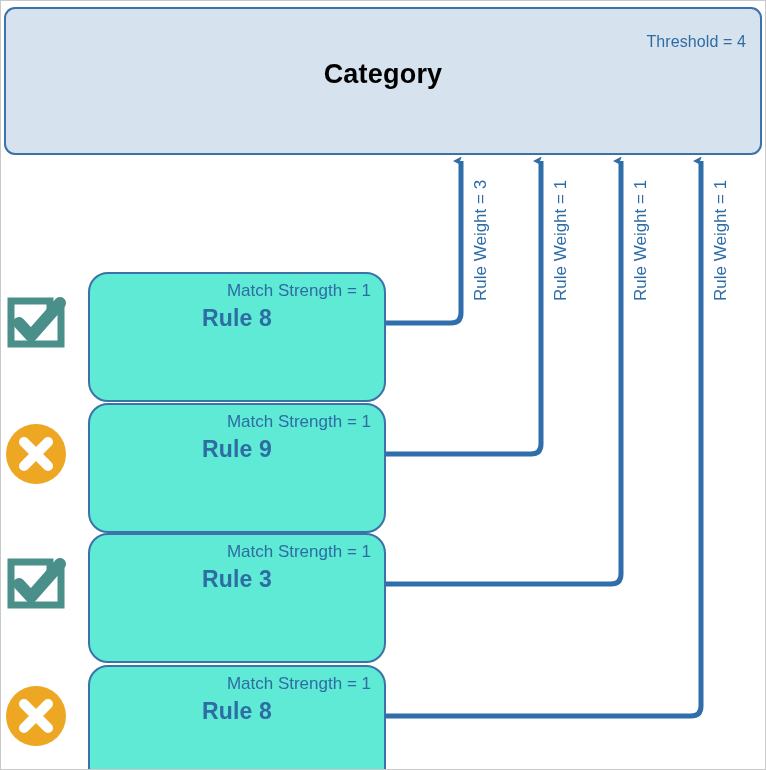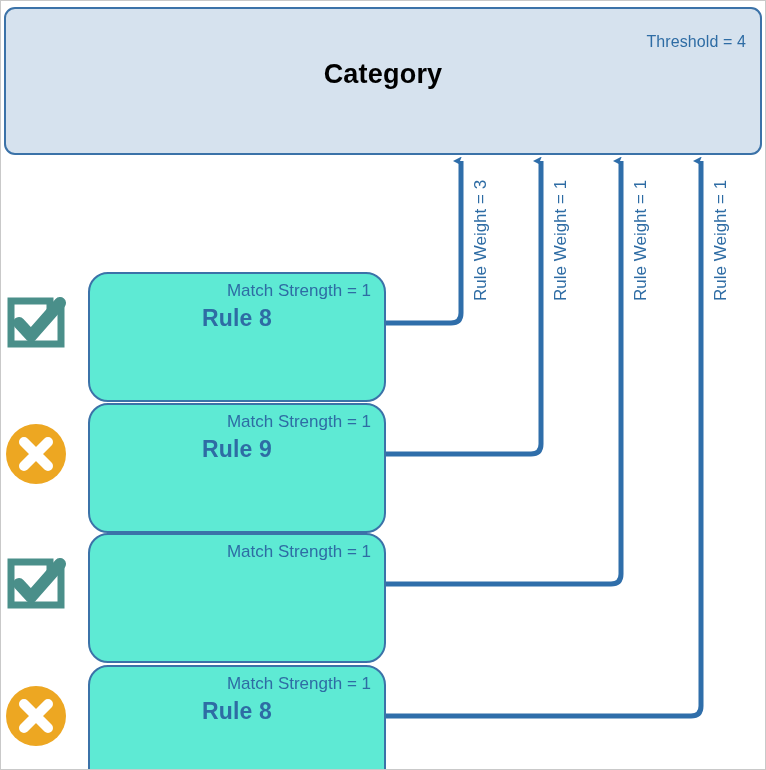--- a/index.html
+++ b/index.html
@@ -163,20 +163,21 @@
   </div>
 
   <div class="status-icon" style="top:551px;">
     <svg viewBox="0 0 64 64" xmlns="http://www.w3.org/2000/svg">
       <path d="M7 10 H46 V24 M57 17 V53 H7 V10" fill="none" stroke="#4a8f8a" stroke-width="7" stroke-linecap="square" stroke-linejoin="miter"></path>
       <path d="M15 32 L27 45 L56 12" fill="none" stroke="#4a8f8a" stroke-width="12" stroke-linecap="round" stroke-linejoin="round"></path>
     </svg>
   </div>
   <div class="rule-box" style="top:532px;">
     <div class="rule-match">Match Strength = 1</div>
+    <div class="rule-title">Rule 3</div>
   </div>
 
   <div class="status-icon" style="top:683px;">
     <svg viewBox="0 0 64 64" xmlns="http://www.w3.org/2000/svg">
       <circle cx="32" cy="32" r="30" fill="#eda722"></circle>
       <path d="M20 20 L44 44 M44 20 L20 44" stroke="#ffffff" stroke-width="10" stroke-linecap="round"></path>
     </svg>
   </div>
   <div class="rule-box" style="top:664px;">
     <div class="rule-match">Match Strength = 1</div>

